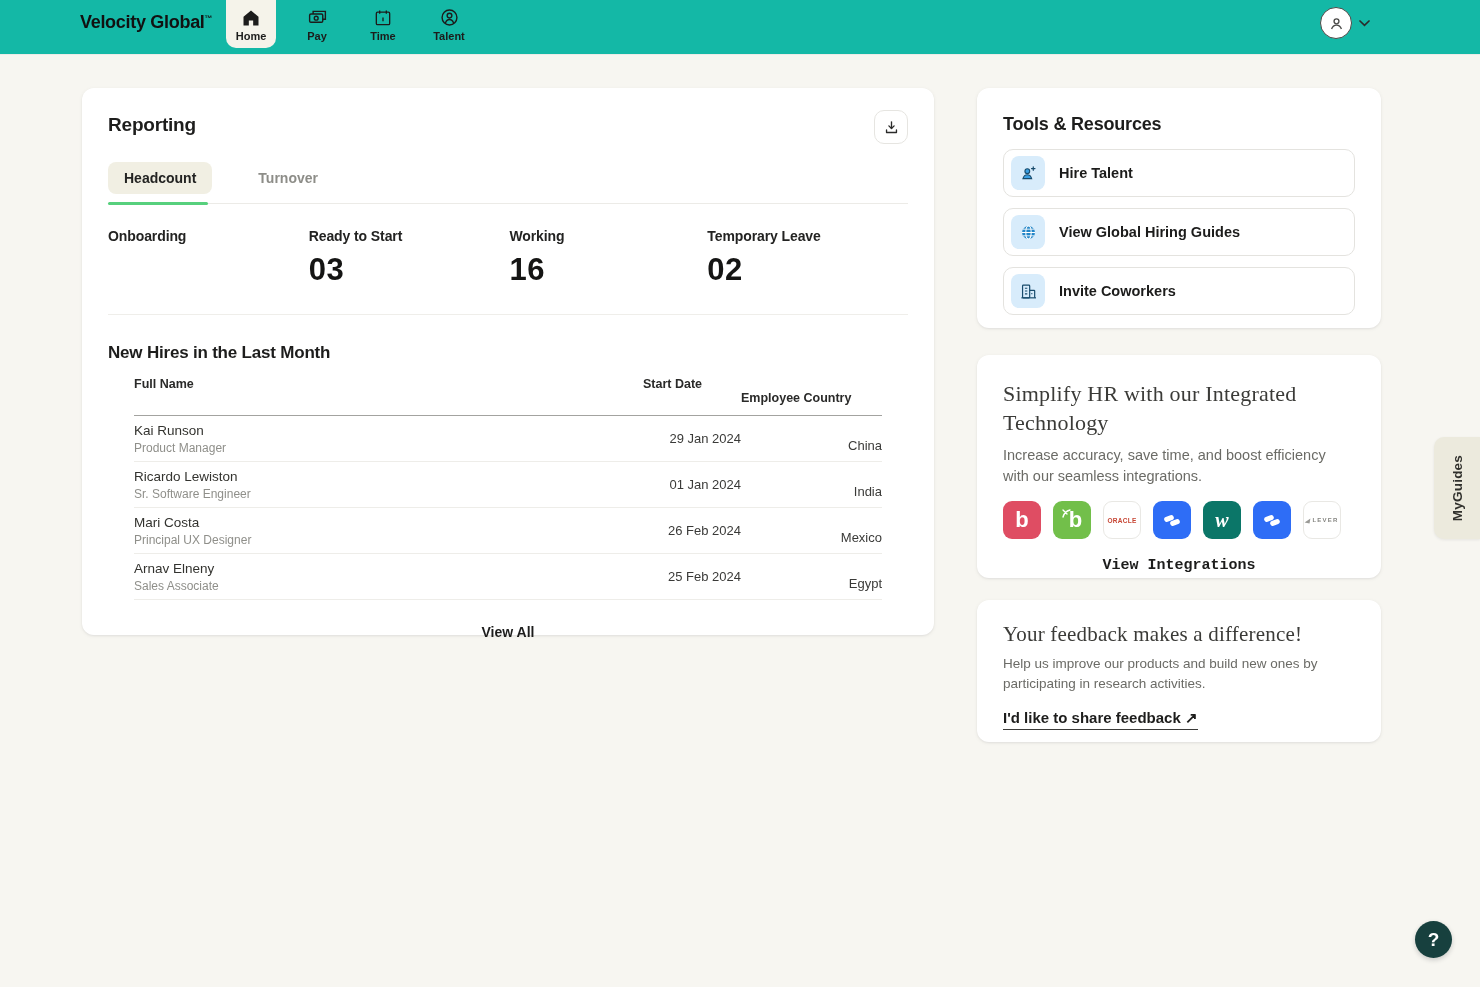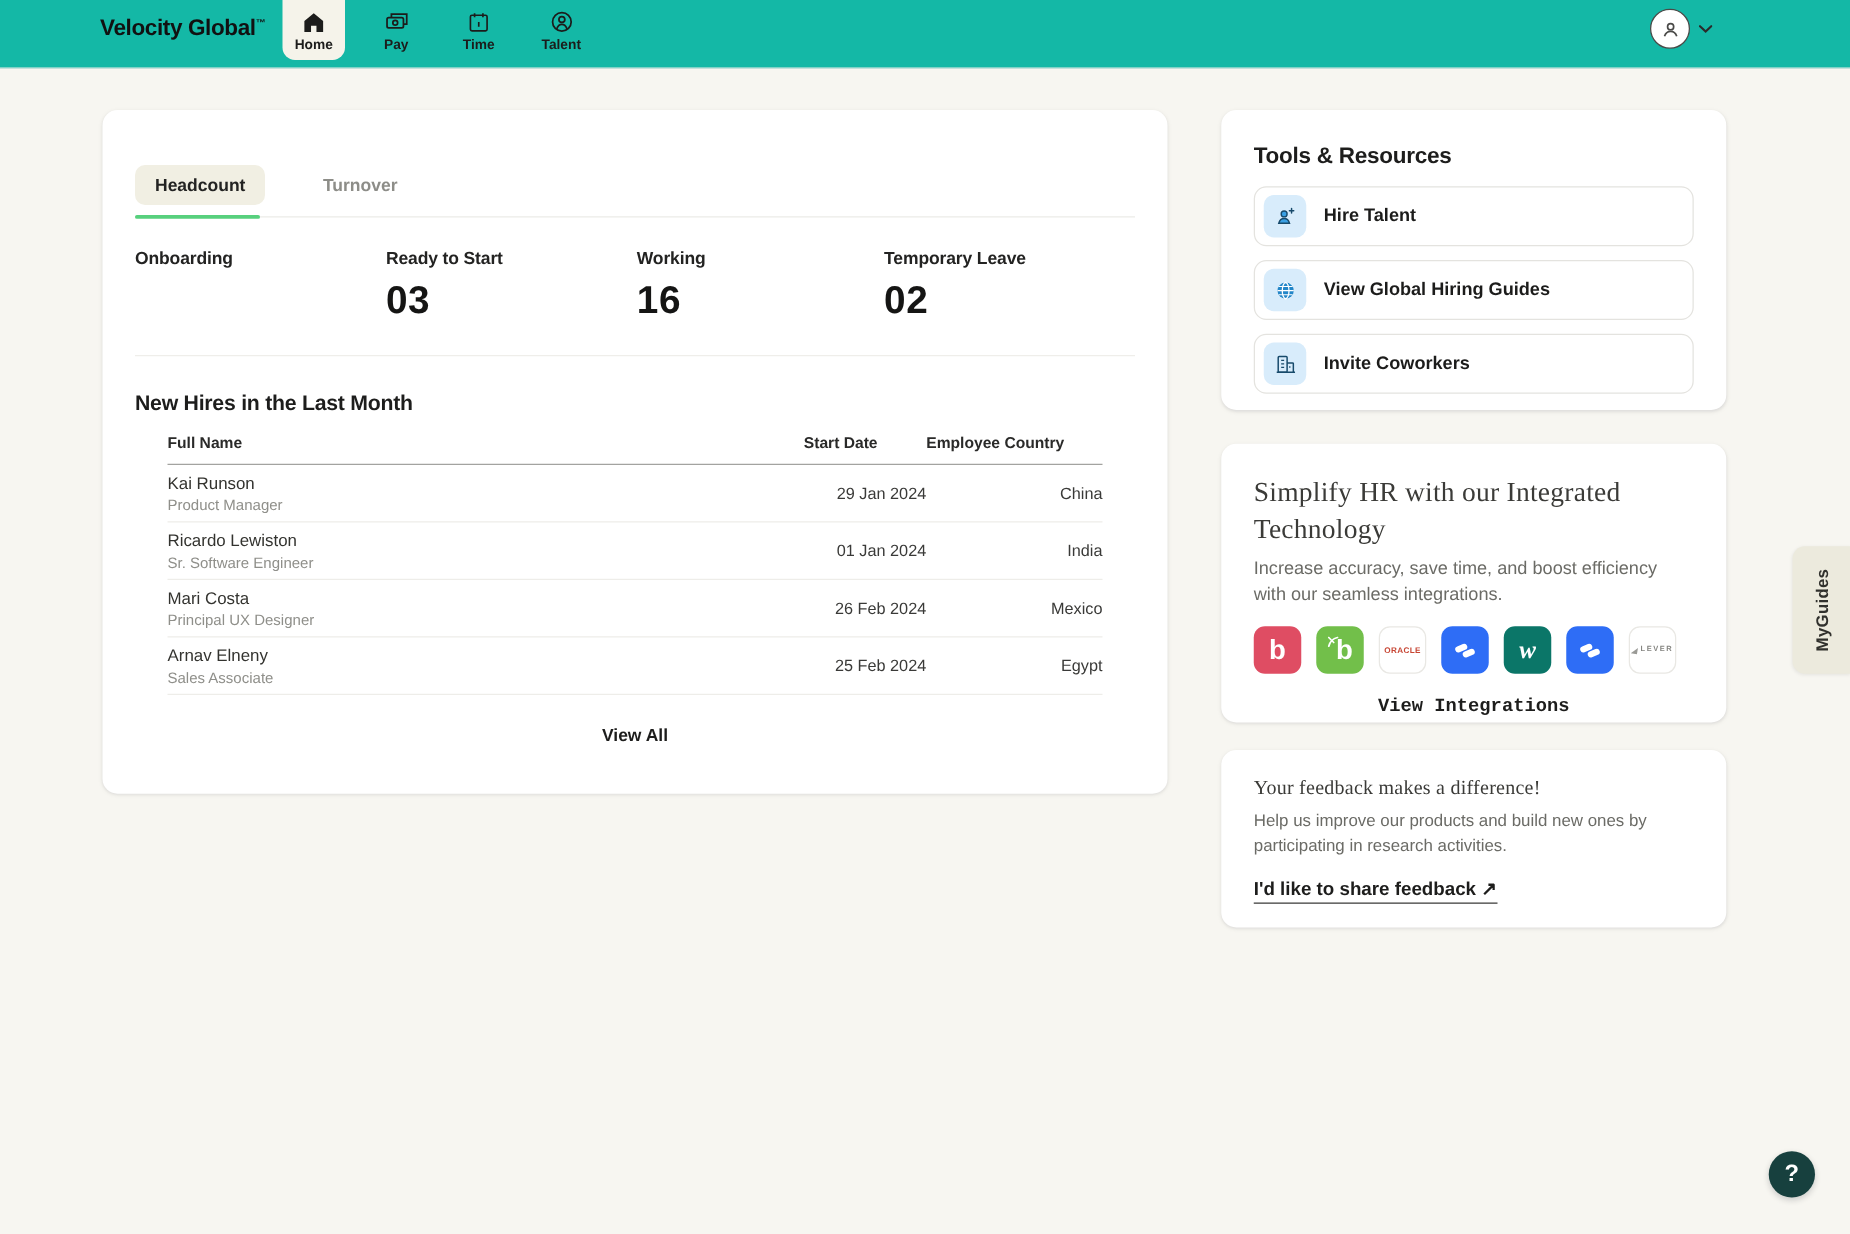--- a/index.html
+++ b/index.html
@@ -55,21 +55,21 @@
   .stat { width:210px; }
   .stat:nth-child(3){ width:207px; }
   .stat-label { font-size:14px; font-weight:bold; color:#232322; letter-spacing:-0.1px; }
   .stat-value { font-size:31px; font-weight:bold; color:#151514; margin-top:8px; letter-spacing:0.5px; }
   .newhires-title { margin-top:28px; font-size:17px; font-weight:bold; color:#1d1d1c; letter-spacing:-0.2px; }
   .table { margin:14px 26px 0 26px; }
   .t-header { display:flex; padding-bottom:10px; border-bottom:1.5px solid #a3a3a0; }
   .t-header .th { font-size:12.5px; font-weight:bold; color:#2a2a29; }
   .col-name { flex:1; }
   .col-date { width:98px; }
-  .col-country { width:141px; }
+  .col-country { width:141px;margin-top:14px; }
   .t-row { display:flex; align-items:center; height:46px; border-bottom:1px solid #eeede9; cursor:pointer; }
   .t-row:last-child { border-bottom:1px solid #eeede9; }
   .cell-name-main { font-size:13.5px; color:#33332f; font-weight:normal; }
   .cell-name-sub { font-size:12px; color:#8f8f8a; margin-top:3px; }
   .cell-text { font-size:13px; color:#3a3a38;text-align:right; }
   .view-all { margin-top:24px; text-align:center; font-size:14px; font-weight:bold; color:#1d1d1c; cursor:pointer; }
   
   .tools-card { left:977px; top:88px; width:404px; height:240px; padding:26px; }
   .tools-title { font-size:18px; font-weight:bold; color:#1d1d1c; letter-spacing:-0.2px; }
   .tool-btn {
@@ -93,21 +93,21 @@
   }
   .logo-bordered { border:1px solid #e9e8e4; background:#fff; }
   .logo-letter { color:#fff; font-weight:bold; font-size:22px; line-height:1; }
   .logo-script { color:#fff; font-family:"Liberation Serif", serif; font-style:italic; font-weight:bold; font-size:20px; line-height:1; }
   .logo-oracle { color:#c74634; font-weight:bold; font-size:6.5px; letter-spacing:0.3px; text-align:center; }
   .logo-lever { color:#85858１; color:#858581; font-size:6px; font-weight:bold; letter-spacing:1.2px; display:flex; align-items:center; gap:2px; }
   .lever-mark { width:0; height:0; border-left:5px solid transparent; border-bottom:5px solid #9a9a96; transform:rotate(10deg); }
   .view-integrations { margin-top:18px; text-align:center; font-size:15px; font-weight:bold; color:#1d1d1c; cursor:pointer;font-family:Liberation Mono, monospace; }
   
   .feedback-card { left:977px; top:600px; width:404px; height:142px; padding:22px 26px; }
-  .feedback-title { font-family:"Liberation Serif", serif; font-size:16px; color:#3b3b38; font-weight:normal; letter-spacing:0.2px; }
+  .feedback-title { font-family:"Liberation Serif", serif; font-size:21px; color:#3b3b38; font-weight:normal; letter-spacing:0.2px; }
   .feedback-body { margin-top:7px; font-size:13.5px; color:#6b6b66; line-height:1.5; }
   .feedback-link {
     display:inline-block; margin-top:14px; font-size:15px; font-weight:bold; color:#1d1d1c;
     border-bottom:1.5px solid #3a3a38; padding-bottom:2px; cursor:pointer;
   }
   
   .myguides-tab {
     position:absolute; right:0; top:437px; width:46px; height:102px;
     background:#eceadd; border-radius:10px 0 0 10px; cursor:pointer;
     display:flex; align-items:center; justify-content:center;
@@ -176,20 +176,30 @@
           <path d="M5.8 19 C7 15.4 9 14 12 14 C15 14 17 15.4 18.2 19"></path>
       </svg>
     </span>
     <svg width="11" height="7" viewBox="0 0 11 7">
         <path d="M1 1 L5.5 5.3 L10 1" fill="none" stroke="#2b2b2a" stroke-width="1.7" stroke-linecap="round"></path>
       </svg>
   </div>
 </header>
 
 <section class="card reporting-card">
+  <div class="reporting-head">
+    <h2 class="reporting-title">Reporting</h2>
+    <button class="download-btn">
+      <svg width="17" height="17" viewBox="0 0 24 24" fill="none" stroke="#2b2b2a" stroke-width="1.9" stroke-linecap="round" stroke-linejoin="round">
+        <path d="M12 4 V13"></path>
+          <path d="M8.3 9.7 L12 13.4 L15.7 9.7"></path>
+          <path d="M5 15.5 V19 H19 V15.5"></path>
+      </svg>
+    </button>
+  </div>
   <div class="tabs-row">
     <span class="tab-pill">Headcount</span>
     <span class="tab-plain">Turnover</span>
     <span class="tab-underline"></span>
   </div>
   <div class="stats-row">
     <div class="stat">
       <div class="stat-label">Onboarding</div>
     </div>
     <div class="stat">

